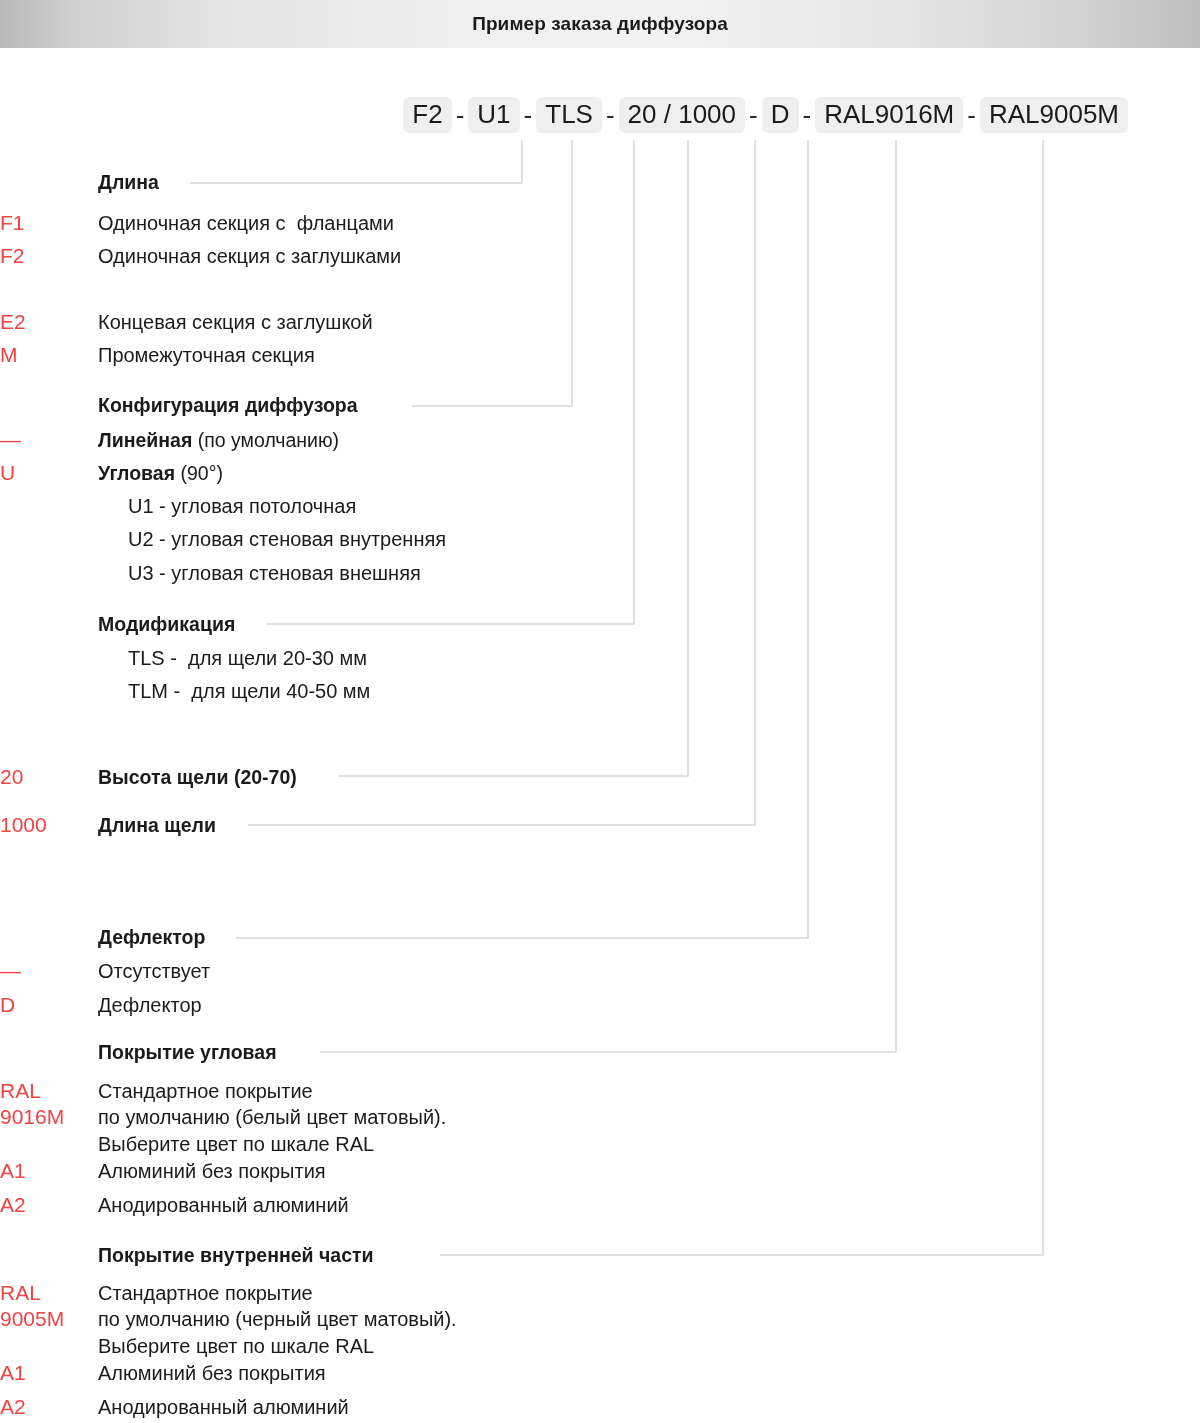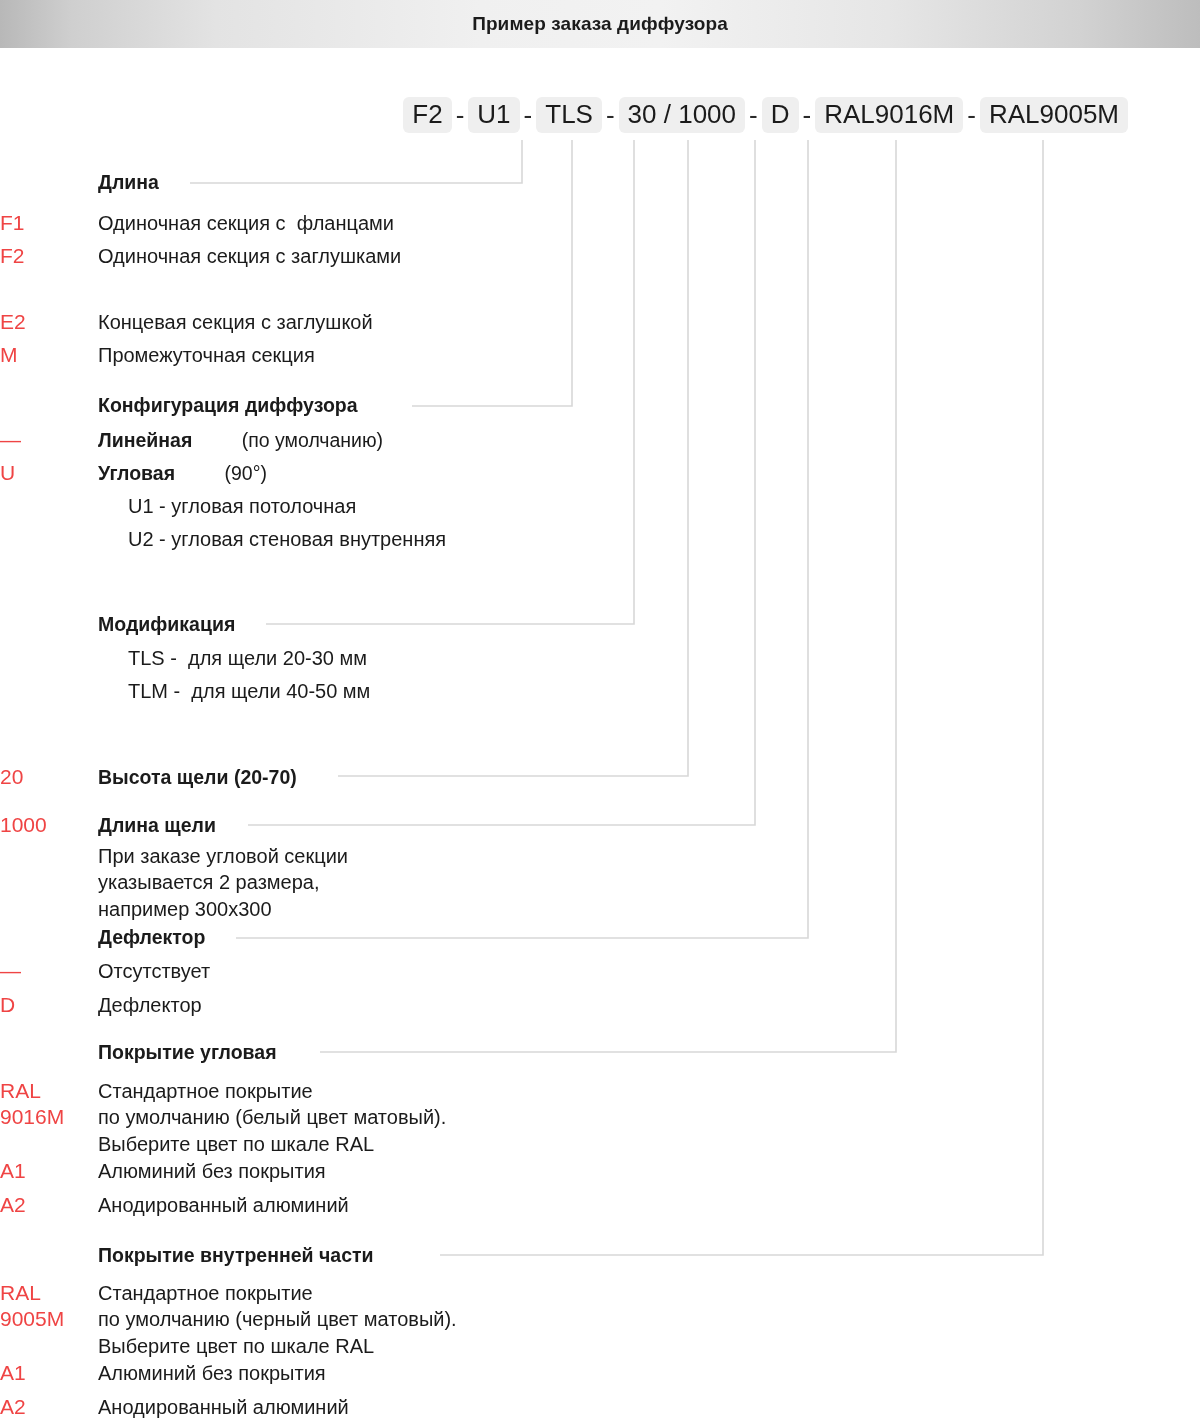--- a/index.html
+++ b/index.html
@@ -105,21 +105,20 @@
   }
   .desc-col.head {
     font-weight: 700;
     font-size: 19.5px;
   }
   .desc-col.indent {
     padding-left: 38px;
   }
   .sub {
     font-weight: 400;
-    padding-left: 44px;
   }
   .note {
     font-size: 20px;
     line-height: 1.32;
   }
 </style>
 </head>
 <body>
 
 <div id="page">
@@ -128,21 +127,21 @@
     <span class="header-title">Пример заказа диффузора</span>
   </div>
 
   <div class="code-line">
     <span class="code-token">F2</span>
     <span class="code-sep">-</span>
     <span class="code-token">U1</span>
     <span class="code-sep">-</span>
     <span class="code-token">TLS</span>
     <span class="code-sep">-</span>
-    <span class="code-token">30 / 1000</span>
+    <span class="code-token">20 / 1000</span>
     <span class="code-sep">-</span>
     <span class="code-token">D</span>
     <span class="code-sep">-</span>
     <span class="code-token">RAL9016M</span>
     <span class="code-sep">-</span>
     <span class="code-token">RAL9005M</span>
   </div>
 
   <svg class="leaders" viewBox="0 0 1200 1423" width="1200" height="1423" aria-hidden="true">
     <g fill="none" stroke="#d8d8d8" stroke-width="1.6">
@@ -199,20 +198,24 @@
     <div class="desc-col head"><span>Угловая</span><span class="sub"> (90°)</span></div>
   </div>
   <div class="row" style="top:494px">
     <div class="code-col"></div>
     <div class="desc-col indent">U1 - угловая потолочная</div>
   </div>
   <div class="row" style="top:527px">
     <div class="code-col"></div>
     <div class="desc-col indent">U2 - угловая стеновая внутренняя</div>
   </div>
+  <div class="row" style="top:561px">
+    <div class="code-col"></div>
+    <div class="desc-col indent">U3 - угловая стеновая внешняя</div>
+  </div>
 
   <div class="row" style="top:612px">
     <div class="code-col"></div>
     <div class="desc-col head">Модификация</div>
   </div>
   <div class="row" style="top:646px">
     <div class="code-col"></div>
     <div class="desc-col indent">TLS -  для щели 20-30 мм</div>
   </div>
   <div class="row" style="top:679px">
@@ -221,26 +224,20 @@
   </div>
 
   <div class="row" style="top:764px">
     <div class="code-col">20</div>
     <div class="desc-col head">Высота щели (20-70)</div>
   </div>
 
   <div class="row" style="top:812px">
     <div class="code-col">1000</div>
     <div class="desc-col head">Длина щели</div>
-  </div>
-  <div class="row" style="top:843px">
-    <div class="code-col"></div>
-    <div class="desc-col note">При заказе угловой секции
-указывается 2 размера,
-например 300х300</div>
   </div>
 
   <div class="row" style="top:925px">
     <div class="code-col"></div>
     <div class="desc-col head">Дефлектор</div>
   </div>
   <div class="row" style="top:958px">
     <div class="code-col">—</div>
     <div class="desc-col">Отсутствует</div>
   </div>

